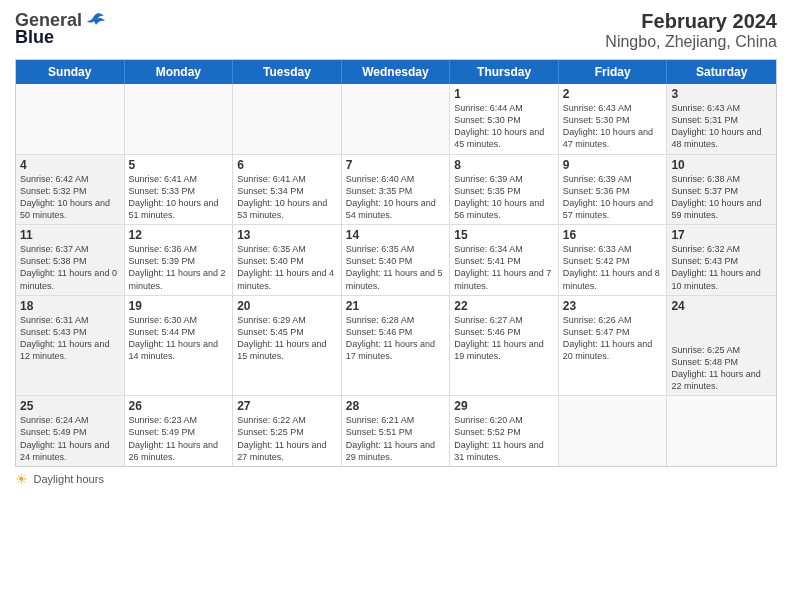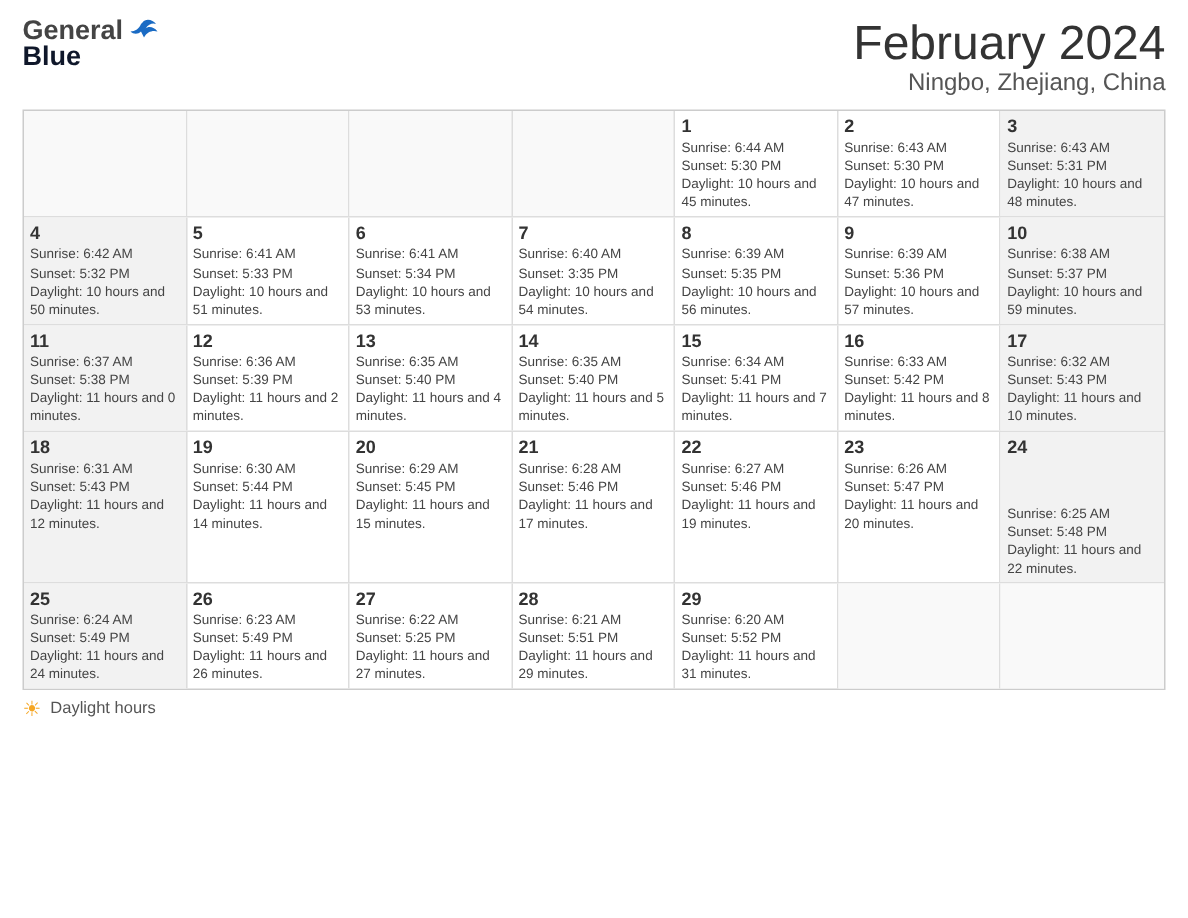--- a/index.html
+++ b/index.html
@@ -25,22 +25,22 @@
     }
     .logo {
       display: flex;
       align-items: center;
       gap: 4px;
     }
     .title-area {
       text-align: right;
     }
     .main-title {
-      font-size: 32px;
-      font-weight: normal;
+      font-size: 20px;
+      font-weight: bold;
       color: #333;
     }
     .subtitle {
       font-size: 16px;
       color: #555;
     }
     .calendar {
       flex: 1;
       display: flex;
       flex-direction: column;
@@ -126,20 +126,29 @@
       </div>
     </div>
     <div class="title-area">
       <div class="main-title">February 2024</div>
       <div class="subtitle">Ningbo, Zhejiang, China</div>
     </div>
   </div>
 
   <div class="calendar">
 
+    <div class="cal-header">
+    <div class="cal-header-cell">Sunday</div>
+        <div class="cal-header-cell">Monday</div>
+        <div class="cal-header-cell">Tuesday</div>
+        <div class="cal-header-cell">Wednesday</div>
+        <div class="cal-header-cell">Thursday</div>
+        <div class="cal-header-cell">Friday</div>
+        <div class="cal-header-cell">Saturday</div>
+      </div>
 
     <div class="cal-body">
     <div class="cal-row">
           <div class="cal-cell empty"></div>
           <div class="cal-cell empty"></div>
           <div class="cal-cell empty"></div>
           <div class="cal-cell empty"></div>
           <div class="cal-cell">
             <span class="day-num">1</span>
             <div class="cell-detail" style="white-space: pre-line;">Sunrise: 6:44 AM

